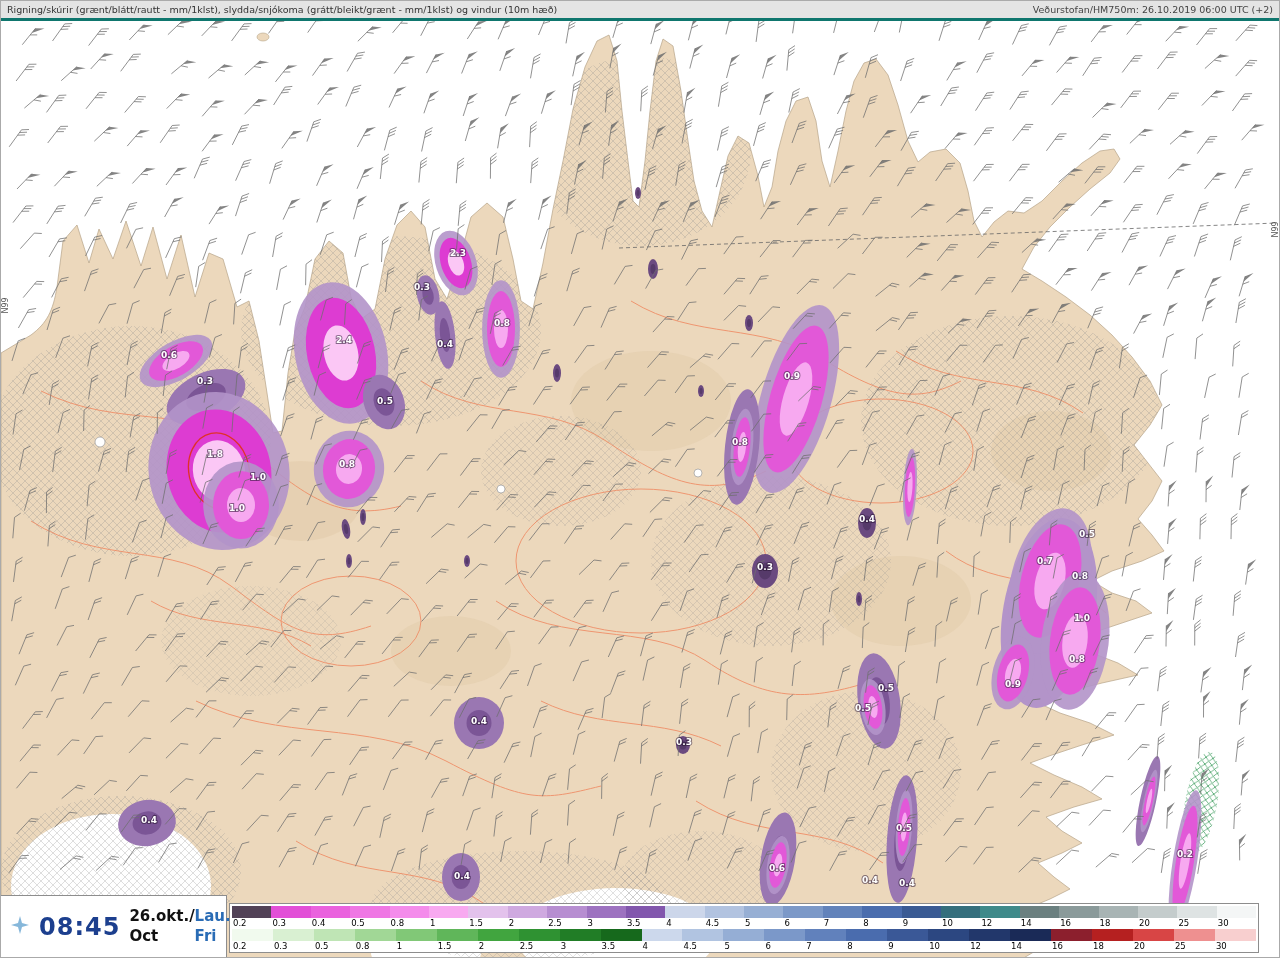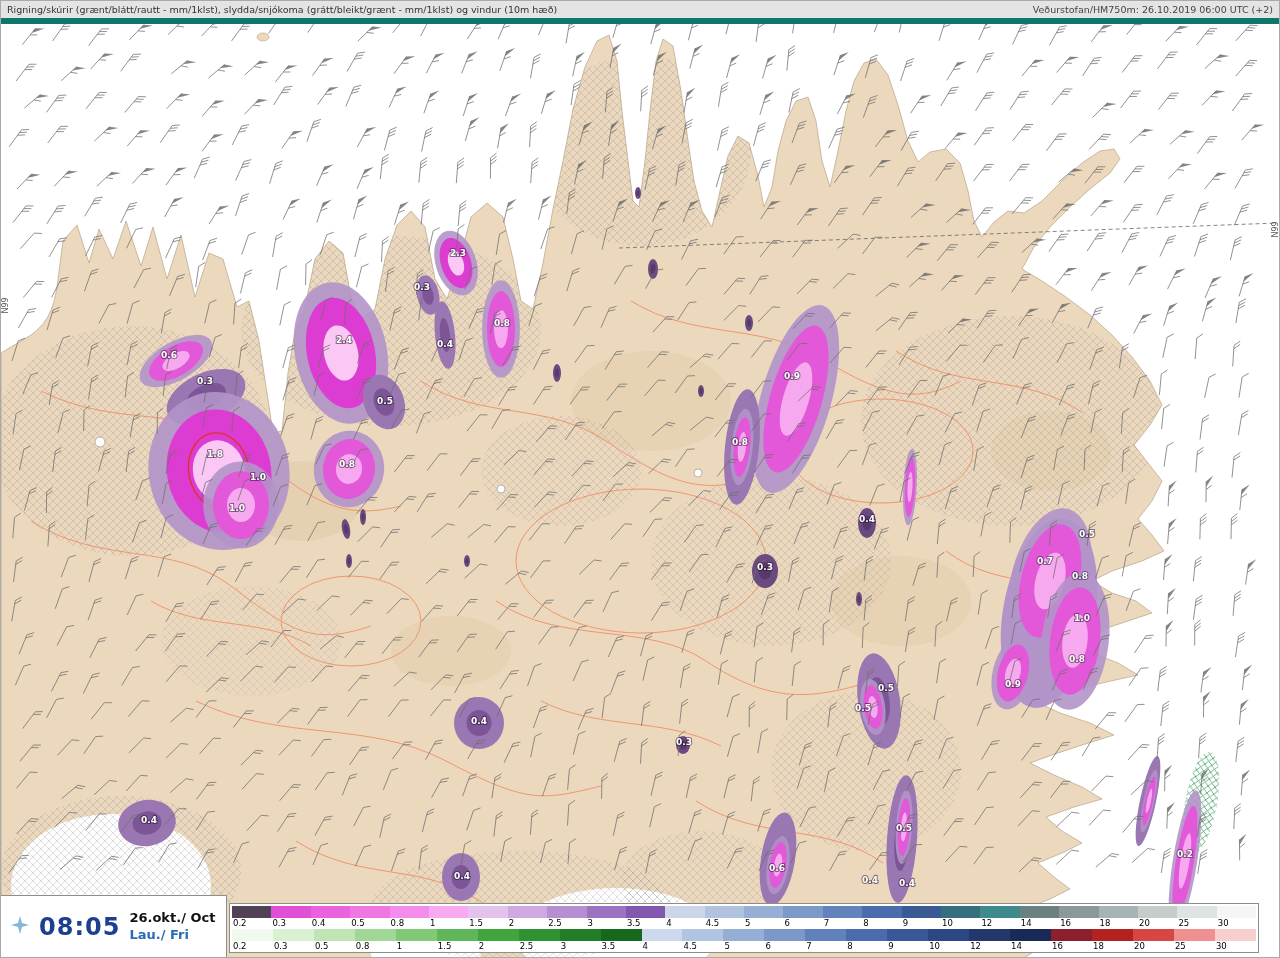--- a/index.html
+++ b/index.html
@@ -1,28 +1,28 @@
 <!DOCTYPE html>
 <html><head>
 <meta charset="utf-8">
 <style>
   html,body{margin:0;padding:0;background:#ffffff;}
   .screen{position:relative;width:1280px;height:958px;overflow:hidden;background:#fff;
           font-family:"DejaVu Sans",sans-serif;border:1px solid #aaa;box-sizing:border-box;}
-  .header{position:absolute;top:0;left:0;right:0;height:17px;background:#e4e4e4;border-bottom:6px solid #0f766e;
+  .header{position:absolute;top:0;left:0;right:0;height:17px;background:#e4e4e4;border-bottom:3px solid #0f766e;
           display:flex;justify-content:space-between;align-items:center;padding:0 6px;font-size:9.5px;color:#333;z-index:6;}
   .header .hright{color:#444;}
   svg.mapsvg{position:absolute;top:0;left:0;width:1280px;height:958px;z-index:1;}
   .edge-label{position:absolute;font-size:8px;color:#555;z-index:3;transform:rotate(-90deg);}
   .edge-label.left{left:-4px;top:300px;}
   .edge-label.right{right:-4px;top:224px;}
   .time-panel{position:absolute;left:0;bottom:0;width:226px;height:62px;background:#fff;border-top:1px solid #8d8d8d;
           border-right:1px solid #8d8d8d;display:flex;align-items:center;gap:9px;padding:0 9px;z-index:7;box-sizing:border-box;}
   .time-panel .time{font-size:24px;font-weight:bold;color:#1c3f8e;letter-spacing:1px;}
-  .time-panel .dates{display:flex;flex-direction:column;font-size:13px;font-weight:bold;line-height:1.3;}
+  .time-panel .dates{display:flex;font-size:15px;font-weight:bold;line-height:1.3;}
   .time-panel .d1{color:#111;}
   .time-panel .d2{color:#2a6cb5;}
   .colorbars{position:absolute;left:228px;bottom:4px;width:1030px;background:#fff;border:1px solid #8d8d8d;
           padding:2px 2px 0 2px;z-index:7;box-sizing:border-box;}
   .cbrow{display:flex;height:12px;}
   .cbcell{flex:1;}
   .cblabels{display:flex;height:11px;font-size:8.5px;color:#000;line-height:11px;}
   .cbl{flex:1;padding-left:1px;overflow:hidden;}
   .plab{font-family:"DejaVu Sans",sans-serif;font-size:9px;font-weight:bold;fill:#ffffff;
         paint-order:stroke;stroke:rgba(40,20,50,0.55);stroke-width:2px;text-anchor:middle;}
@@ -348,21 +348,21 @@
 
   <div class="edge-label left">N99</div>
   <div class="edge-label right">N99</div>
 
   <div class="time-panel">
     <span>
       <svg width="20" height="20" viewBox="0 0 20 20">
         <path d="M10 1 L12 8 L19 10 L12 12 L10 19 L8 12 L1 10 L8 8 Z" fill="#86b7da"></path>
       </svg>
     </span>
-    <span class="time">08:05</span>
+    <span class="time">08:45</span>
     <span class="dates">
       <span class="d1">26.okt./ Oct</span>
       <span class="d2">Lau./ Fri</span>
     </span>
   </div>
 
   <div class="colorbars">
     <div id="cb-top" class="cbrow">
         <div class="cbcell" style="background: rgb(82, 66, 87);"></div>
         <div class="cbcell" style="background: rgb(226, 79, 215);"></div>

